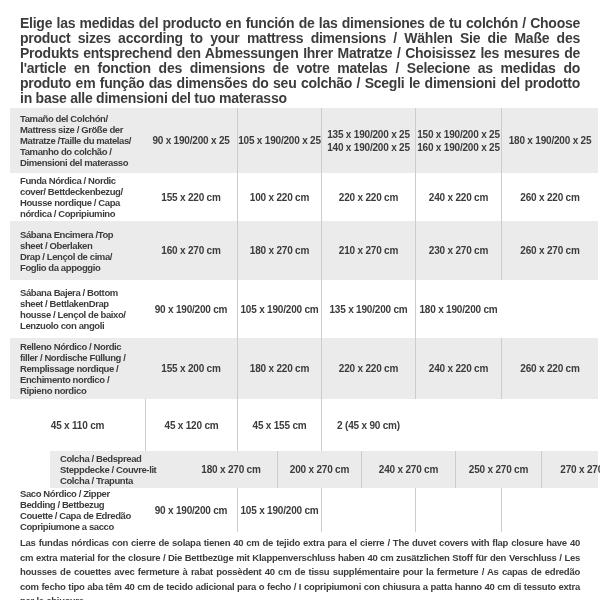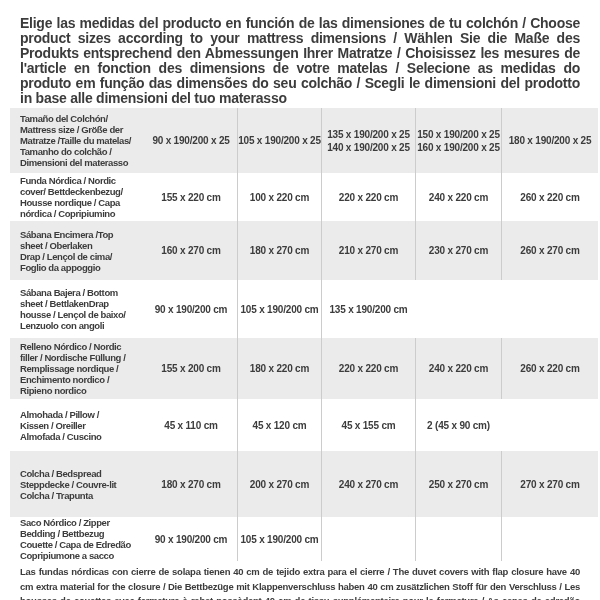--- a/index.html
+++ b/index.html
@@ -29,21 +29,21 @@
     grid-template-columns:135px 92px 84px 94px 86px 97px;
     align-items:center;
   }
   .trow.shade{background:#ebebeb;}
   .r0{height:65px;}
   .r1{height:48px;}
   .r2{height:59px;}
   .r3{height:58px;}
   .r4{height:61px;}
   .r5{height:52px;}
-  .r6{height:66px;}
+  .r6{height:37px;margin-left:40px;}
   .r7{height:42px;}
   .cell{
     white-space:pre-line;
     font-weight:bold;
     height:100%;
     display:flex;
     align-items:center;
   }
   .cell.label{
     padding-left:10px;
@@ -119,39 +119,37 @@
     </div>
 
     <div class="trow r3">
       <div class="cell label">Sábana Bajera / Bottom
 sheet / BettlakenDrap
 housse / Lençol de baixo/
 Lenzuolo con angoli</div>
       <div class="cell val">90 x 190/200 cm</div>
       <div class="cell val sep">105 x 190/200 cm</div>
       <div class="cell val sep">135 x 190/200 cm</div>
+      <div class="cell val sep">180 x 190/200 cm</div>
     </div>
 
     <div class="trow r4 shade">
       <div class="cell label">Relleno Nórdico / Nordic
 filler / Nordische Füllung /
 Remplissage nordique /
 Enchimento nordico /
 Ripieno nordico</div>
       <div class="cell val">155 x 200 cm</div>
       <div class="cell val sep">180 x 220 cm</div>
       <div class="cell val sep">220 x 220 cm</div>
       <div class="cell val sep">240 x 220 cm</div>
       <div class="cell val sep">260 x 220 cm</div>
     </div>
 
     <div class="trow r5">
-      <div class="cell label">Almohada  / Pillow /
-Kissen / Oreiller
-Almofada / Cuscino</div>
       <div class="cell val">45 x 110 cm</div>
       <div class="cell val sep">45 x 120 cm</div>
       <div class="cell val sep">45 x 155 cm</div>
       <div class="cell val sep">2 (45 x 90 cm)</div>
     </div>
 
     <div class="trow r6 shade">
       <div class="cell label">Colcha / Bedspread
 Steppdecke / Couvre-lit
 Colcha / Trapunta</div>

